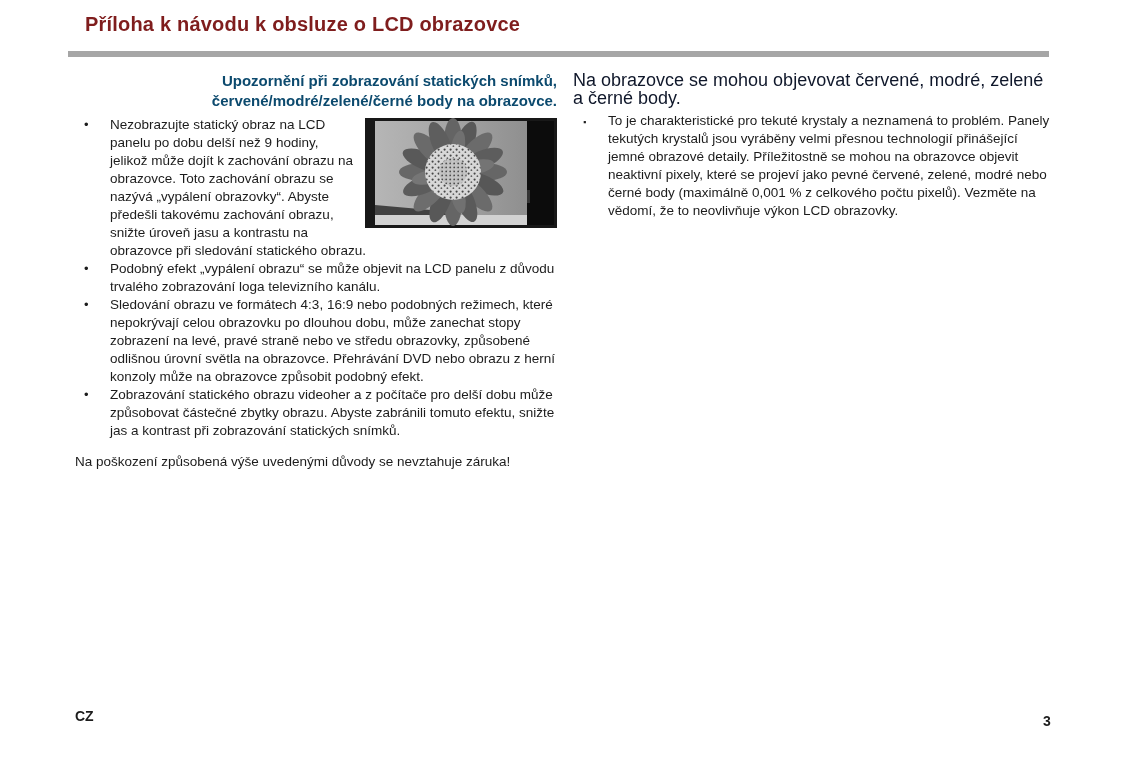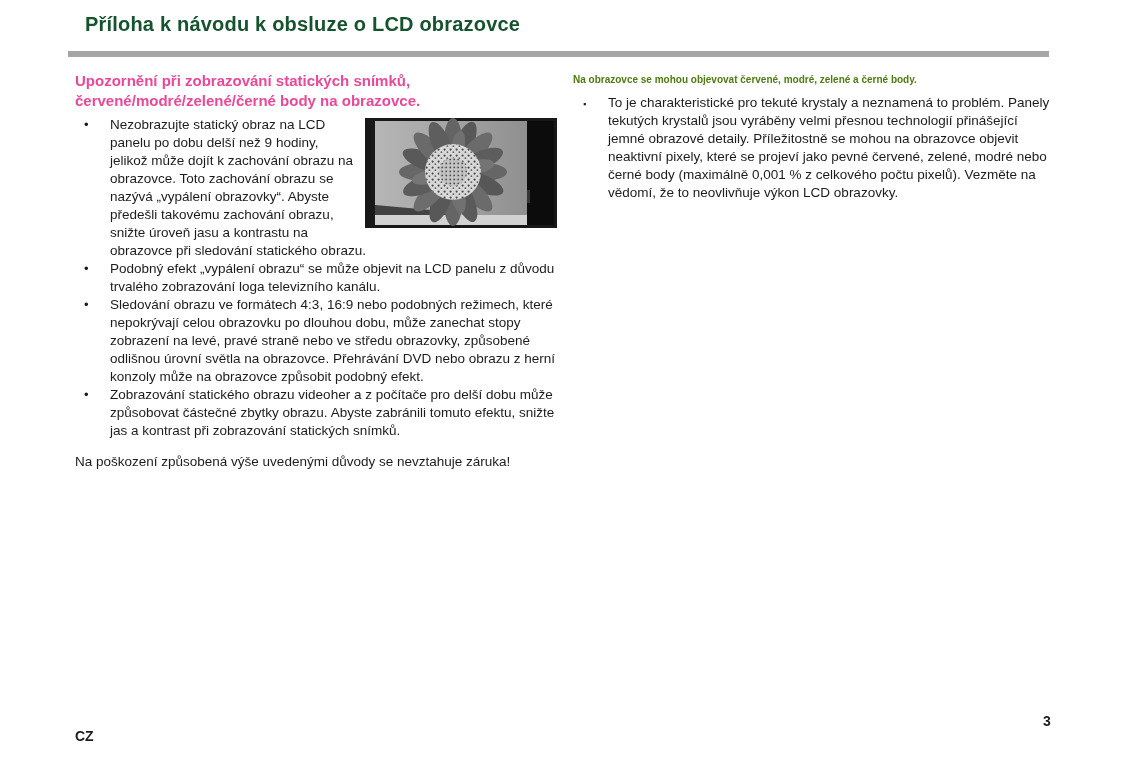--- a/index.html
+++ b/index.html
@@ -14,47 +14,48 @@
     margin: 0 auto;
   }
   .title {
     position: absolute;
     left: 85px;
     top: 13px;
     margin: 0;
     font-size: 20px;
     font-weight: bold;
     letter-spacing: 0.2px;
-    color: #14532d;
+    color: #7f1d1d;
   }
   .rule {
     position: absolute;
     left: 68px;
     top: 51px;
     width: 981px;
     height: 6px;
     background: #a6a6a6;
   }
   .col { position: absolute; top: 71px; }
   .col-left  { left: 75px;  width: 482px; }
   .col-right { left: 573px; width: 478px; }
 
   .heading-lg {
     margin: 0;
     font-size: 15px;
     line-height: 20px;
     font-weight: bold;
-    color: #ec4899;
+    color: #0c4a6e;
+    text-align: right;
   }
   .heading-sm {
     margin: 9px 0 0 0;
-    font-size: 10px;
-    line-height: 18px;
-    font-weight: bold;
-    color: #4d7c0f;
+    font-size: 18px;
+    line-height: 18px;
+    font-weight: normal;
+    color: #0f172a;
   }
   .heading-sm.first { margin-top: 0; }
 
   ul.bullets {
     list-style: none;
     margin: 5px 0 0 0;
     padding: 0;
   }
   ul.bullets li {
     position: relative;
@@ -80,21 +81,21 @@
   .fig svg { display: block; width: 100%; height: 100%; }
 
   .note {
     margin: 13px 0 17px 0;
     font-size: 13.5px;
     line-height: 18px;
   }
   .footer-left {
     position: absolute;
     left: 75px;
-    top: 728px;
+    top: 708px;
     font-size: 14px;
     font-weight: bold;
   }
   .footer-right {
     position: absolute;
     left: 1043px;
     top: 713px;
     font-size: 14px;
     font-weight: bold;
   }

